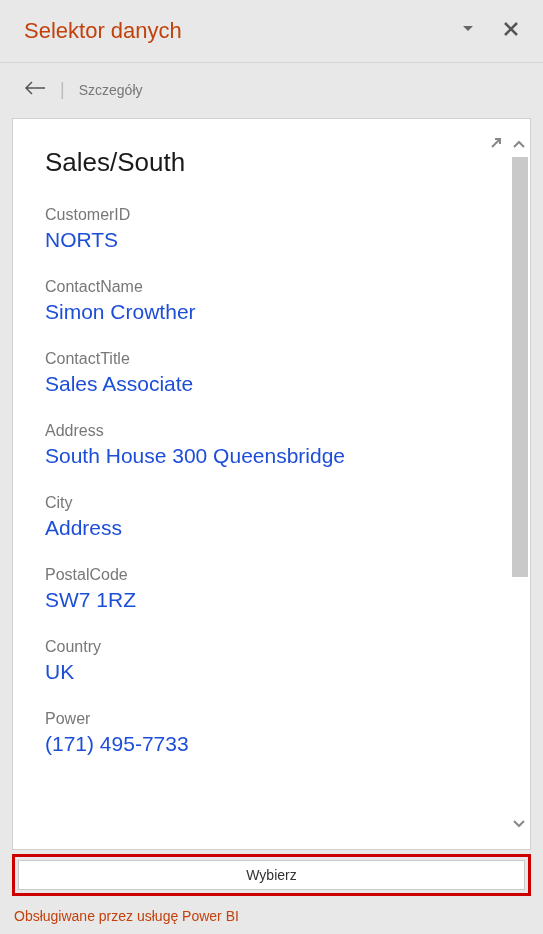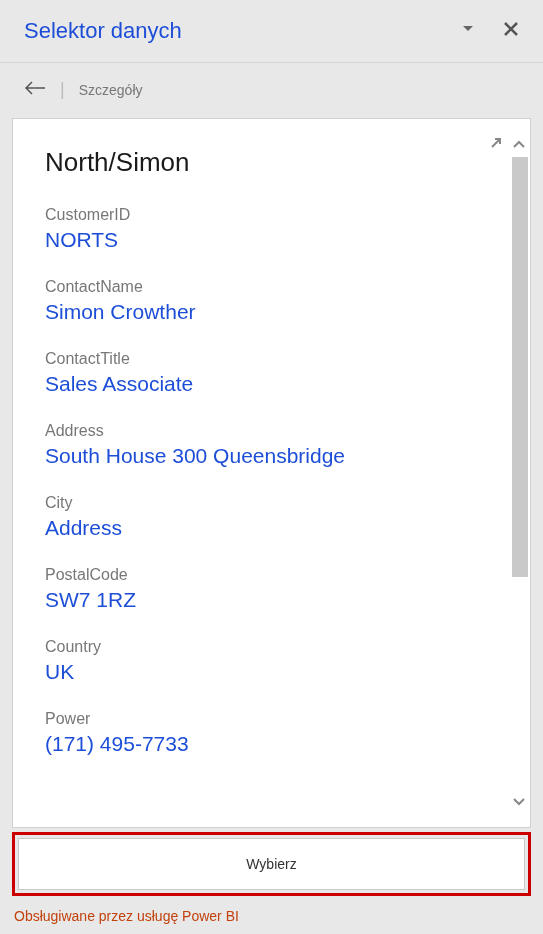--- a/index.html
+++ b/index.html
@@ -21,21 +21,21 @@
       flex-direction: column;
     }
     .header {
       display: flex;
       align-items: center;
       justify-content: space-between;
       padding: 18px 24px 18px 24px;
       border-bottom: 1px solid #d4d4d4;
     }
     .header-title {
-      color: #1d4ed8;
+      color: #c2410c;
       font-size: 22px;
       font-weight: 400;
     }
     .header-controls {
       display: flex;
       align-items: center;
       gap: 28px;
     }
     .dropdown-icon {
       color: #666;
@@ -141,21 +141,21 @@
       padding: 4px 12px 6px 12px;
     }
     .button-highlight-box{
       padding: 3px;
       border: 3px solid #cc0000;
     }
     .button-real {
       width: 100%;
       background: #fff;
       border: 1px solid #c9c9c9;
-      padding: 17px 0;
+      padding: 6px 0;
       font-size: 14px;
       color: #333;
       cursor: pointer;
       font-family: inherit;
     }
     .footer {
       padding: 6px 14px 10px 14px;
       color: #c2410c;
       font-size: 14px;
     }
@@ -194,21 +194,21 @@
   <div class="content-wrapper">
     <div class="card">
 
       <span class="expand-icon">
         <svg width="14" height="14" viewBox="0 0 14 14">
             <path d="M4 10 L12 2 M7 2 L12 2 L12 7" stroke="#888" stroke-width="2" fill="none"></path>
           </svg>
       </span>
 
       <div class="card-inner">
-        <div class="record-title">North/Simon</div>
+        <div class="record-title">Sales/South</div>
 
         <div class="field-group">
           <div class="field-label">CustomerID</div>
           <div class="field-value">NORTS</div>
         </div>
         <div class="field-group">
           <div class="field-label">ContactName</div>
           <div class="field-value">Simon Crowther</div>
         </div>
         <div class="field-group">

